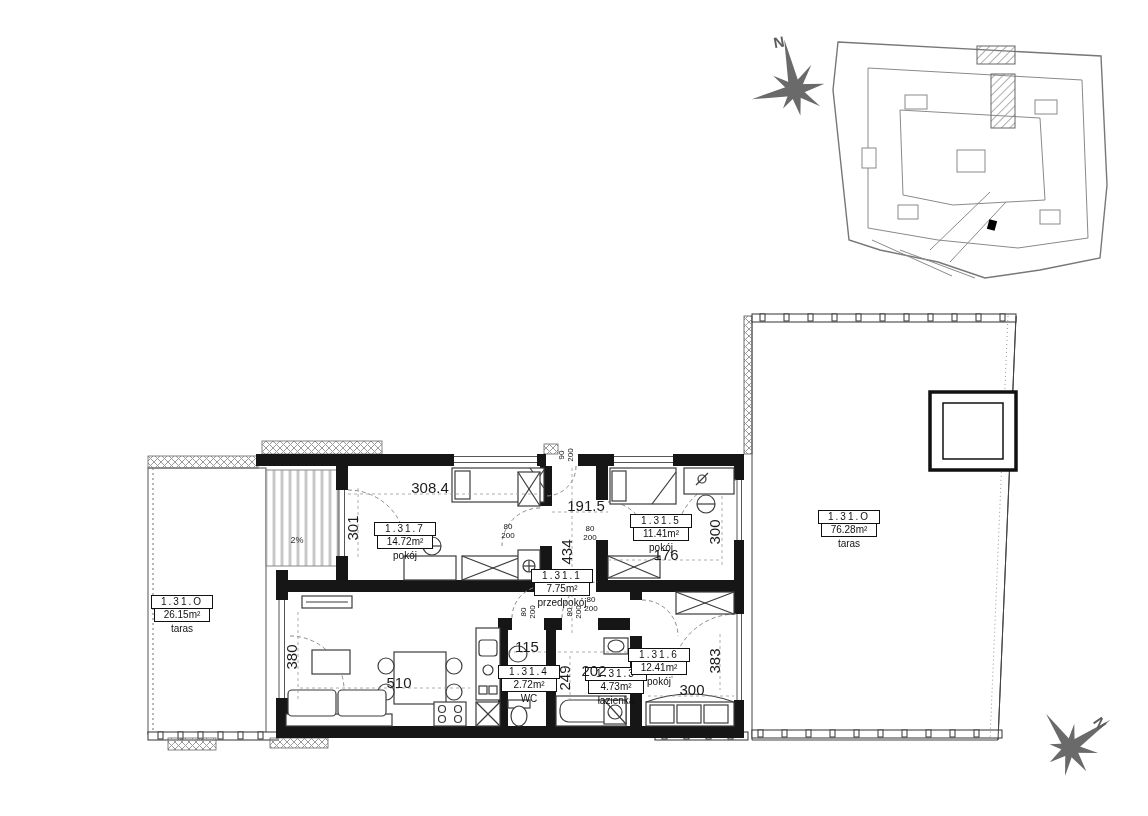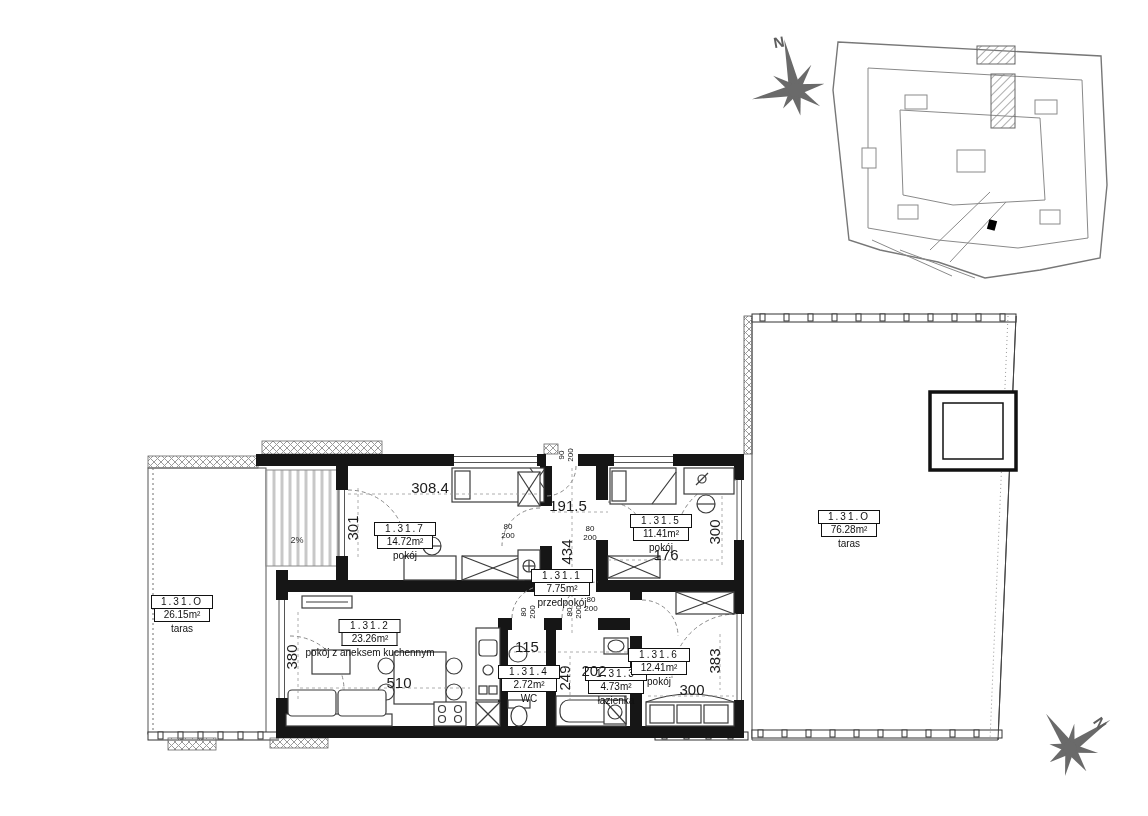--- a/index.html
+++ b/index.html
@@ -338,25 +338,20 @@
   <div class="room-label" style="left:562px;top:569px">
     <div class="rl-id">1.31.1</div>
     <div class="rl-area">7.75m²</div>
     <div class="rl-name">przedpokój</div>
   </div>
   <div class="room-label" style="left:661px;top:514px">
     <div class="rl-id">1.31.5</div>
     <div class="rl-area">11.41m²</div>
     <div class="rl-name">pokój</div>
   </div>
-  <div class="room-label" style="left:370px;top:619px">
-    <div class="rl-id">1.31.2</div>
-    <div class="rl-area">23.26m²</div>
-    <div class="rl-name">pokój z aneksem kuchennym</div>
-  </div>
   <div class="room-label" style="left:529px;top:665px">
     <div class="rl-id">1.31.4</div>
     <div class="rl-area">2.72m²</div>
     <div class="rl-name">WC</div>
   </div>
   <div class="room-label" style="left:616px;top:667px">
     <div class="rl-id">1.31.3</div>
     <div class="rl-area">4.73m²</div>
     <div class="rl-name">łazienka</div>
   </div>
@@ -370,21 +365,21 @@
     <div class="rl-area">26.15m²</div>
     <div class="rl-name">taras</div>
   </div>
   <div class="room-label" style="left:849px;top:510px">
     <div class="rl-id">1.31.O</div>
     <div class="rl-area">76.28m²</div>
     <div class="rl-name">taras</div>
   </div>
 
   <div class="dim" style="left:430px;top:487px">308.4</div>
-  <div class="dim" style="left:568px;top:505px">191.5</div>
+  <div class="dim" style="left:586px;top:505px">191.5</div>
   <div class="dim v" style="left:566px;top:552px">434</div>
   <div class="dim v" style="left:352px;top:528px">301</div>
   <div class="dim v" style="left:714px;top:532px">300</div>
   <div class="dim" style="left:666px;top:554px">176</div>
   <div class="dim v" style="left:291px;top:657px">380</div>
   <div class="dim" style="left:399px;top:682px">510</div>
   <div class="dim" style="left:527px;top:646px">115</div>
   <div class="dim" style="left:594px;top:670px">202</div>
   <div class="dim v" style="left:564px;top:678px">249</div>
   <div class="dim" style="left:692px;top:689px">300</div>

